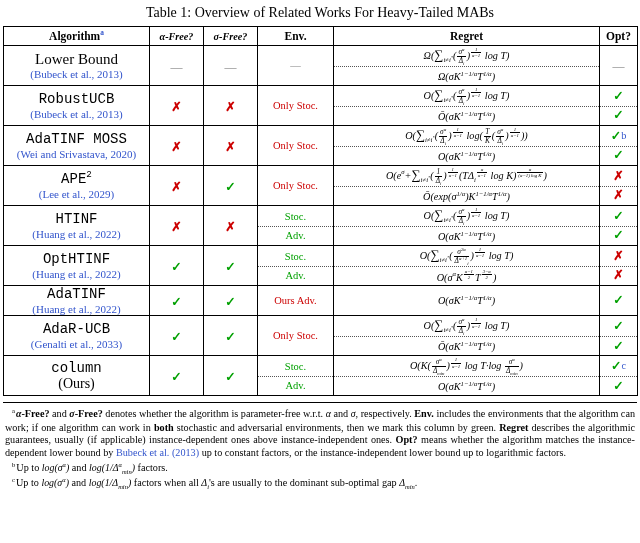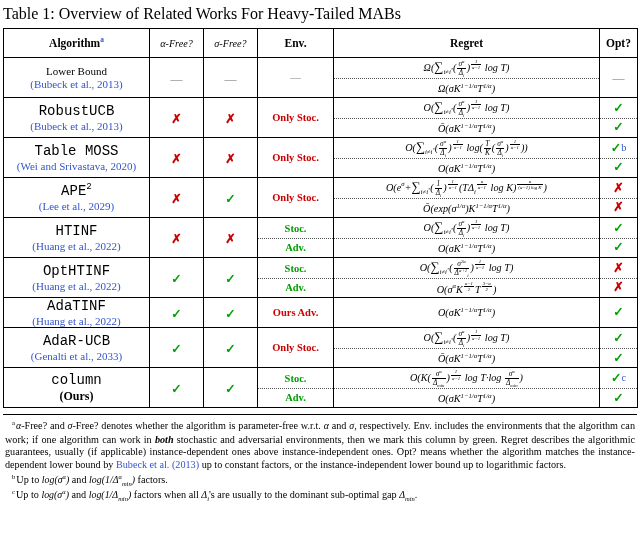--- a/index.html
+++ b/index.html
@@ -1,48 +1,48 @@
 <!DOCTYPE html>
 <html style="--green: #00A000; --red: #CC0000; --blue: #3355CC; --dash: #888888;"><head>
 <meta charset="utf-8">
 <style>
 *{box-sizing:border-box}
 html,body{margin:0;padding:0}
 body{width:640px;height:543px;background:#fff;color:#000;font-family:"Liberation Serif",serif;overflow:hidden}
 .page{padding:5px 3px 0}
-.caption{font-size:16px;margin:0 0 5px}
+.caption{text-align:center;font-size:14px;margin:0 0 5px}
 table{border-collapse:collapse;table-layout:fixed;width:634px;margin:0 auto}
 th,td{border:1px solid #000;overflow:hidden;text-align:center;vertical-align:middle;padding:0}
-th{font-size:11.5px;height:29px;font-weight:bold}
-.alg-name{font-size:11px;line-height:1.2}
+th{font-size:11.5px;height:19px;font-weight:bold}
+.alg-name{font-size:15px;line-height:1.2}
 .mono{font-family:"Liberation Mono","DejaVu Sans Mono",monospace;font-size:14px}
 .cite{color:var(--blue);font-size:11px;line-height:1.15;cursor:pointer}
-.ours{font-weight:bold;font-size:12px}
+.ours{font-weight:normal;font-size:14px}
 .mark{font-weight:bold;font-size:12.5px;line-height:1}
 .mark.dash{font-weight:normal;font-size:12px}
 .green{color:var(--green)}.red{color:var(--red)}.blue{color:var(--blue)}.dash{color:var(--dash)}
 .line{min-height:19px;display:flex;align-items:center;justify-content:center;padding:1px 2px}
 .line.tall{min-height:29px}
-.c-env .line{font-weight:bold;font-size:10.5px}
+.c-env .line{font-weight:normal;font-size:10.5px}
 .c-env .line.dash{font-weight:normal}
 .c-env .line+.line,.c-regret .line+.line,.c-opt .line+.line{border-top:1px dotted #555}
 .math{font-style:italic;font-size:10.2px}
 .math .sum,.sum{font-style:normal;font-size:1.25em;line-height:1}
 sup{font-size:0.66em;vertical-align:super;line-height:0}
 sub{font-size:0.66em;vertical-align:sub;line-height:0}
 .frac{display:inline-block;vertical-align:middle;text-align:center;font-size:0.72em;line-height:1.1;margin:0 1px}
 .fnum{display:block;border-bottom:1px solid currentColor;padding:0 1px}
 .fden{display:block;padding:0 1px}
 .mwrap{white-space:nowrap}
 .fnsup{font-size:0.64em;color:var(--blue)}
 .footrule{height:1px;background:#000;margin:6px 0 4px}
 .footnotes{font-size:10.2px;line-height:1.25;text-align:justify;padding:0 2px}
 .fn{margin:0 0 1px;text-indent:7px}
 .fnmark{font-size:0.65em;vertical-align:super;margin-right:1px}
-.b{font-weight:normal}.i{}.bi{font-weight:bold;font-style:italic}
+.b{font-weight:bold}.i{}.bi{font-weight:bold;}
 .footnotes .math{font-size:9.9px}
 </style>
 </head>
 <body>
 
 <div class="page">
   <div class="caption">Table 1: Overview of Related Works For Heavy-Tailed MABs</div>
 
   <table>
     <colgroup>
@@ -110,21 +110,21 @@
             <div class="line">
               <span class="mark green">✓</span>
             </div>
             <div class="line">
               <span class="mark green">✓</span>
             </div>
           </td>
         </tr>
         <tr>
           <td class="c-alg">
-            <div class="alg-name mono">Table MOSS</div>
+            <div class="alg-name mono">AdaTINF MOSS</div>
             <div class="cite">(Wei and Srivastava, 2020)</div>
           </td>
           <td class="c-mark"><span class="mark red">✗</span></td>
           <td class="c-mark"><span class="mark red">✗</span></td>
           <td class="c-env">
             <div class="line red">Only Stoc.</div>
           </td>
           <td class="c-regret">
             <div class="line">
               <span class="mwrap math">O(<span class="sum">∑</span><sub>i≠i<sup>*</sup></sub>(<span class="frac"><span class="fnum">σ<sup>α</sup></span><span class="fden">Δ<sub>i</sub></span></span>)<sup><span class="frac"><span class="fnum">1</span><span class="fden">α−1</span></span></sup> log(<span class="frac"><span class="fnum">T</span><span class="fden">K</span></span>(<span class="frac"><span class="fnum">σ<sup>α</sup></span><span class="fden">Δ<sub>i</sub></span></span>)<sup><span class="frac"><span class="fnum">1</span><span class="fden">α−1</span></span></sup>))</span>

